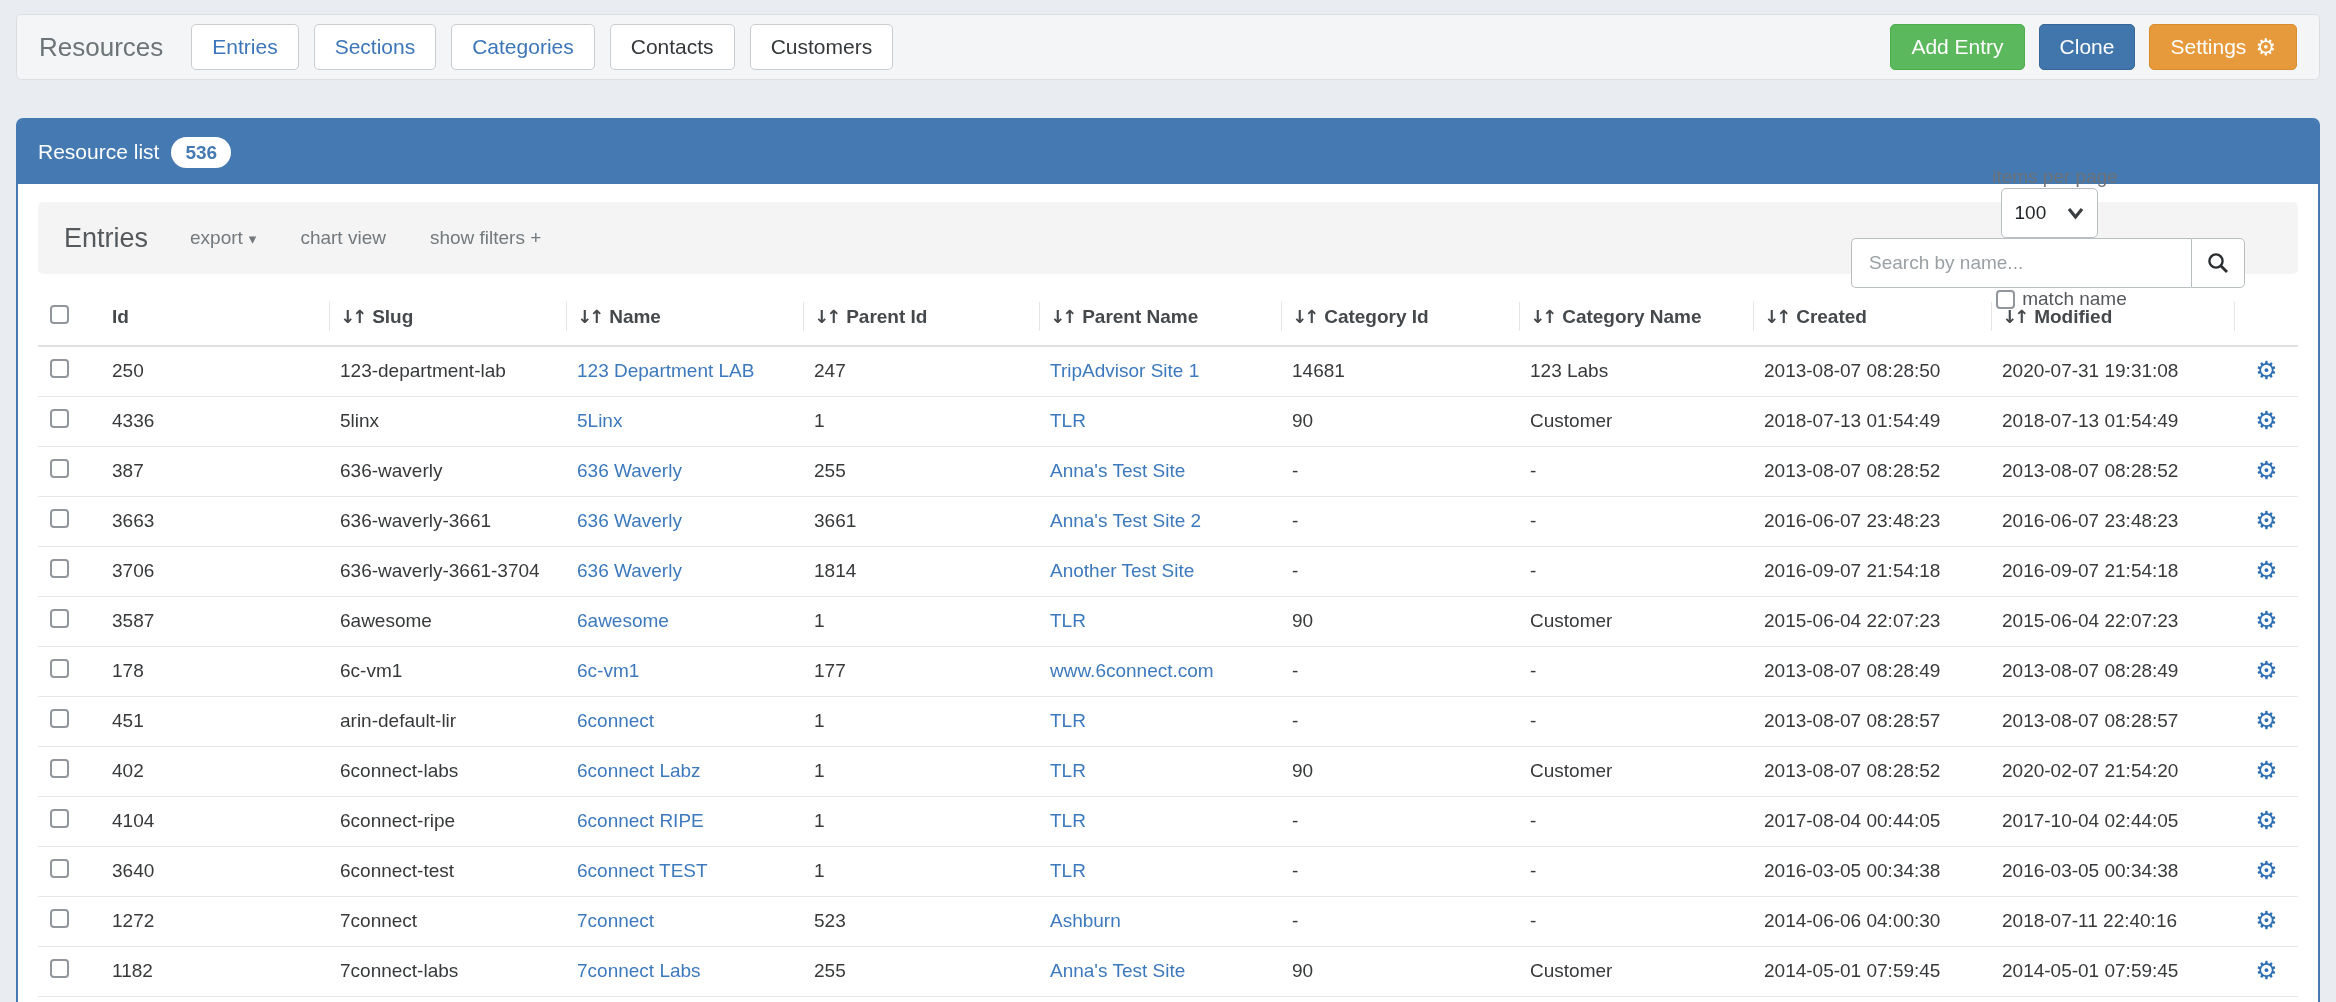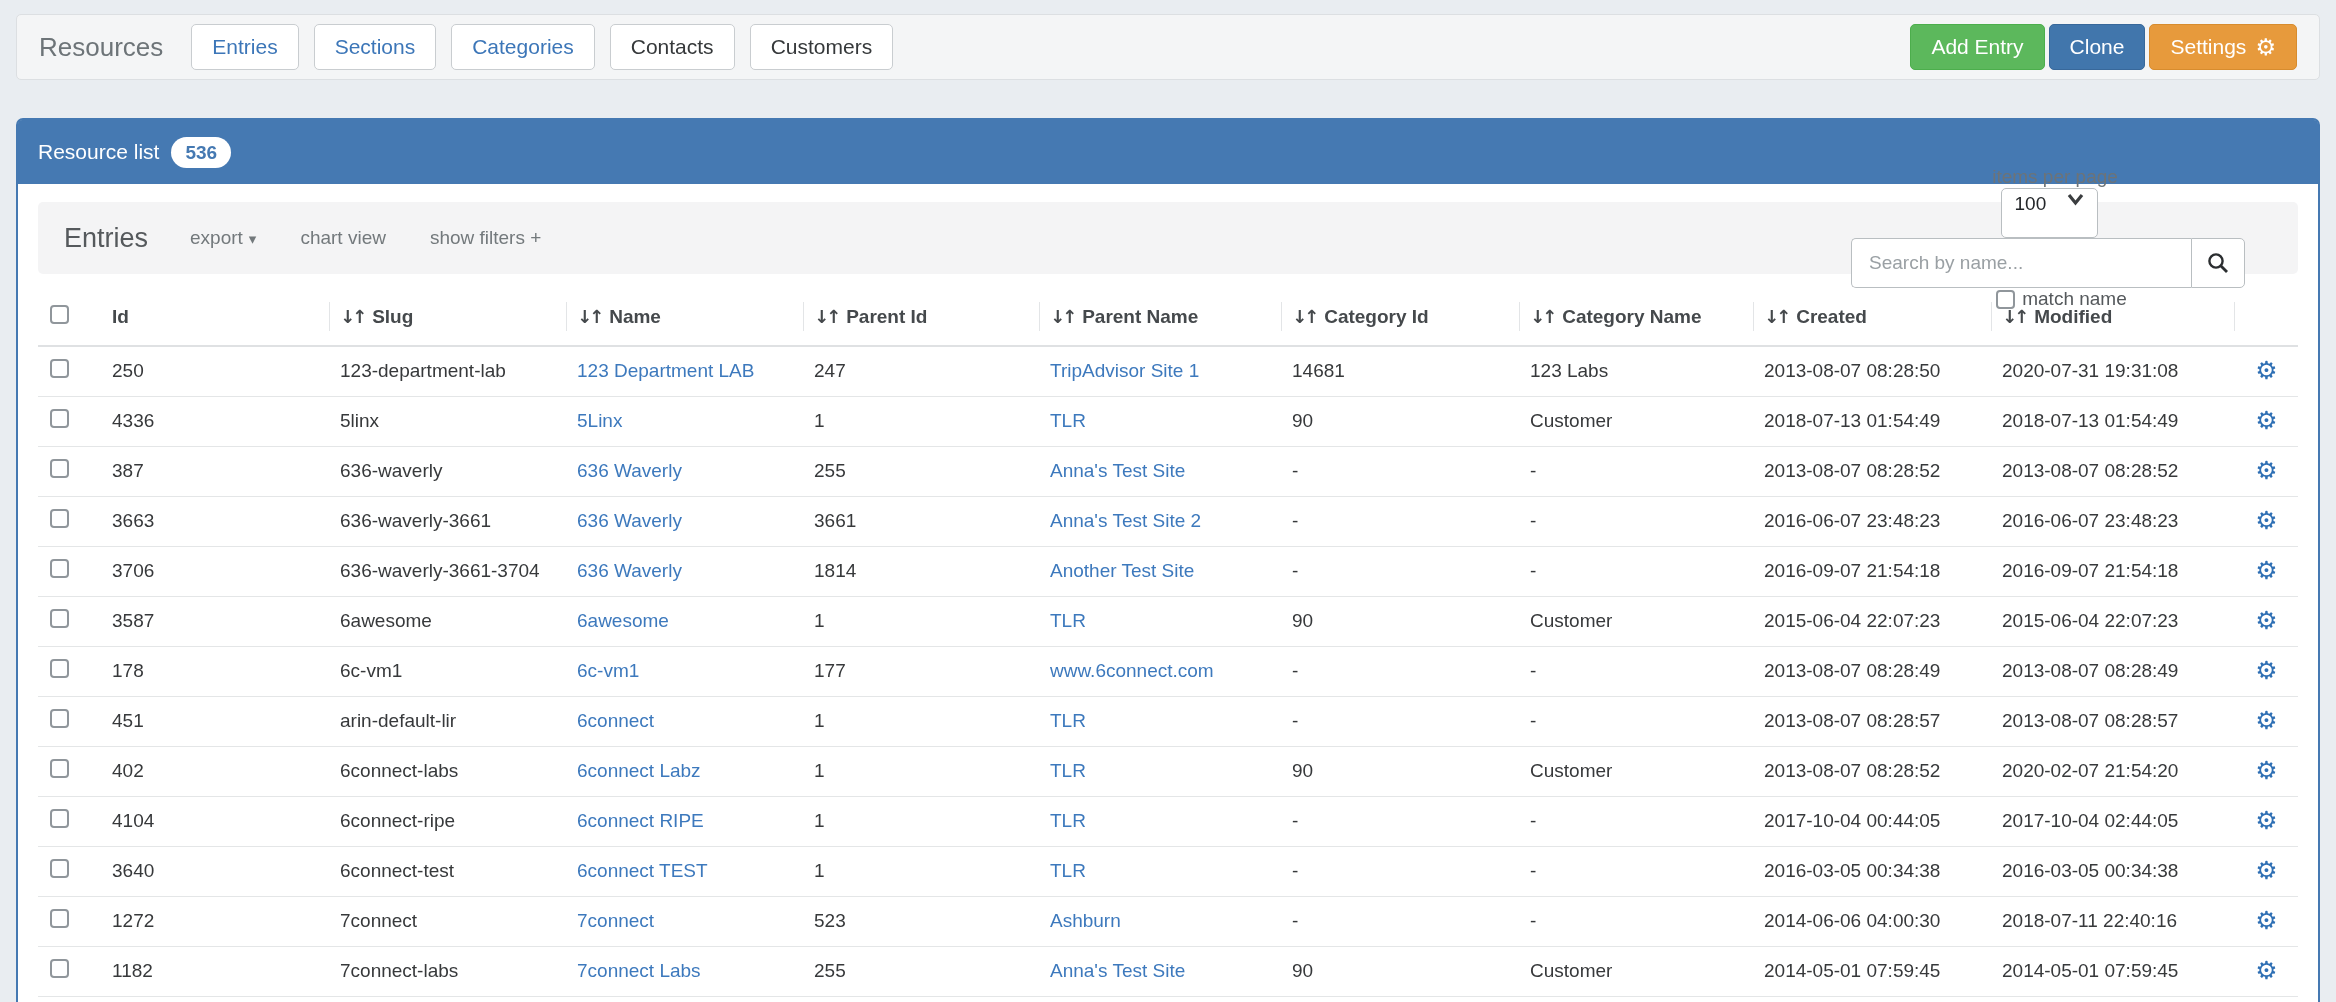--- a/index.html
+++ b/index.html
@@ -21,21 +21,21 @@
   .topbar-title { font-size: 26px; color: #6d7478; margin-right: 28px; }
   .btn {
     border-radius: 5px; font-size: 21px; height: 46px; padding: 0 20px;
     display: inline-flex; align-items: center; justify-content: center;
     cursor: pointer; white-space: nowrap;
     font-family: "Liberation Sans", "DejaVu Sans", sans-serif;
   }
   .btn-default { background: #ffffff; border: 1px solid #c9cdd0; color: #35383a; }
   .btn-default.link-style { color: #3c76b8; }
   .nav-group { display: flex; gap: 15px; }
-  .actions { margin-left: auto; display: flex; gap: 4px; }
+  .actions { margin-left: auto; display: flex; gap: 14px; }
   .btn-success { background: #5cb85c; border: 1px solid #4cae4c; color: #fff; }
   .btn-primary { background: #4176ac; border: 1px solid #38689a; color: #fff; }
   .btn-warning { background: #e79a3c; border: 1px solid #d78c2e; color: #fff; }
   .btn .gear-glyph { font-family: "DejaVu Sans", sans-serif; font-size: 23px; margin-left: 9px; line-height: 1; }
 
   
   .panel {
     position: absolute; left: 16px; top: 118px; right: 16px; height: 920px;
     background: #fff; border: 2px solid #4579b2; border-radius: 7px 7px 0 0;
   }
@@ -55,22 +55,22 @@
     background: #f4f4f5; border-radius: 5px; height: 72px;
     display: flex; align-items: center; padding: 0 26px;
   }
   .list-heading { font-size: 27px; color: #55595c; margin-right: 42px; }
   .tool-link { font-size: 19px; color: #73797c; margin-right: 44px; cursor: pointer; white-space: nowrap; }
   .caret { font-family: "DejaVu Sans", sans-serif; font-size: 15px; margin-left: 6px; color: #73797c; }
   .toolbar-right { margin-left: auto; display: flex; align-items: center; flex-direction: column; }
   .ipp-label { font-size: 19px; color: #6d7377; margin-right: 13px; white-space: nowrap; }
   .fake-select {
     width: 97px; height: 50px; background: #fff; border: 1px solid #b9bec1; border-radius: 5px;
-    display: flex; justify-content: space-between;
-    padding: 4px 13px; font-size: 19px; color: #232629; margin-right: 25px; cursor: pointer;
+    display: flex; align-items: center; justify-content: space-between;
+    padding: 12px 13px; font-size: 19px; color: #232629; margin-right: 25px; cursor: pointer;
   }
   .search-wrap { display: flex; margin-right: 27px; }
   .search-input {
     width: 340px; height: 50px; border: 1px solid #b9bec1; border-right: none;
     border-radius: 5px 0 0 5px; padding: 0 17px; font-size: 19px; color: #333;
     font-family: Liberation Sans, sans-serif; background: #fff; outline: none;
   }
   .search-input::placeholder { color: #9aa0a4; opacity: 1; }
   .search-btn {
     width: 54px; height: 50px; border: 1px solid #b9bec1; border-radius: 0 5px 5px 0;
@@ -323,21 +323,21 @@
           </tr>
           <tr>
             <td class="cb-cell"><input type="checkbox" style=""></td>
             <td>4104</td>
             <td>6connect-ripe</td>
             <td><a class="cell-link">6connect RIPE</a></td>
             <td>1</td>
             <td><a class="cell-link">TLR</a></td>
             <td>-</td>
             <td>-</td>
-            <td>2017-10-04 00:44:05</td>
+            <td>2017-08-04 00:44:05</td>
             <td>2017-10-04 02:44:05</td>
             <td class="gear-cell"><span class="row-gear">⚙</span></td>
           </tr>
           <tr>
             <td class="cb-cell"><input type="checkbox" style=""></td>
             <td>3640</td>
             <td>6connect-test</td>
             <td><a class="cell-link">6connect TEST</a></td>
             <td>1</td>
             <td><a class="cell-link">TLR</a></td>

